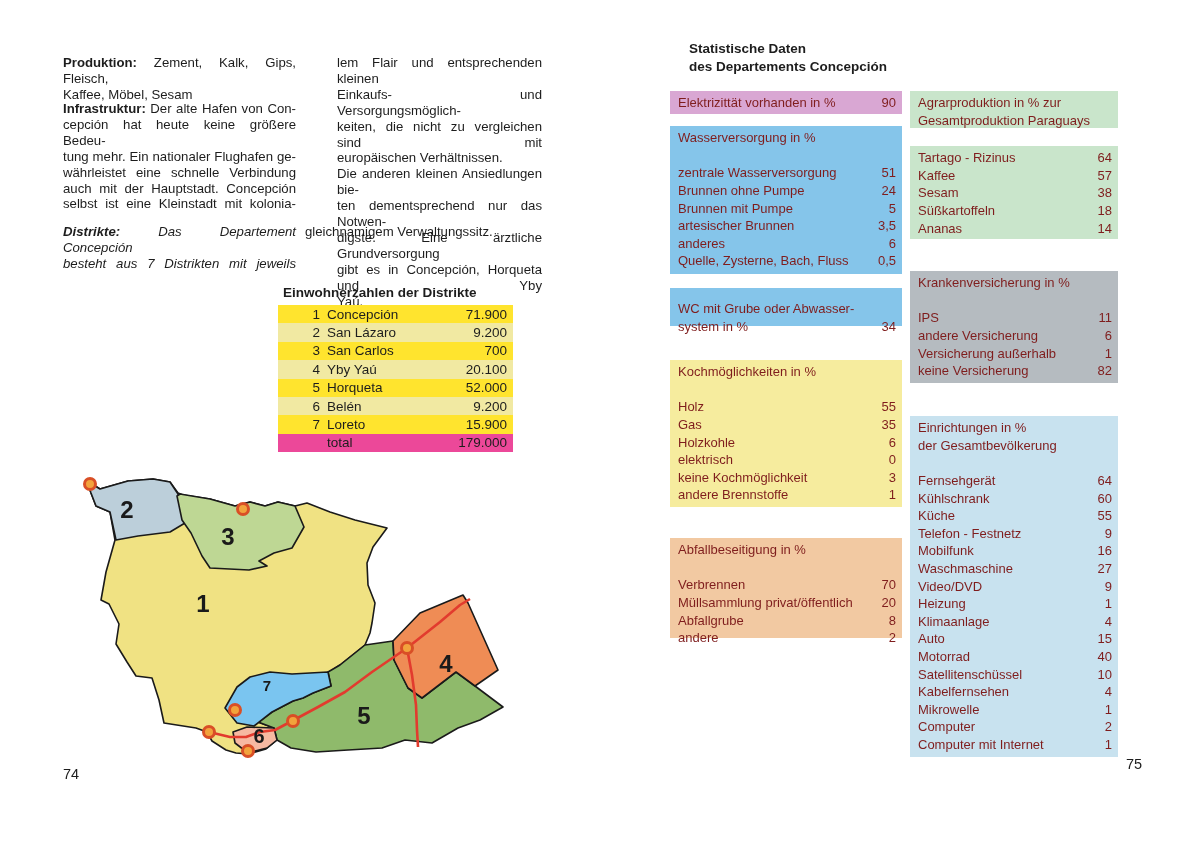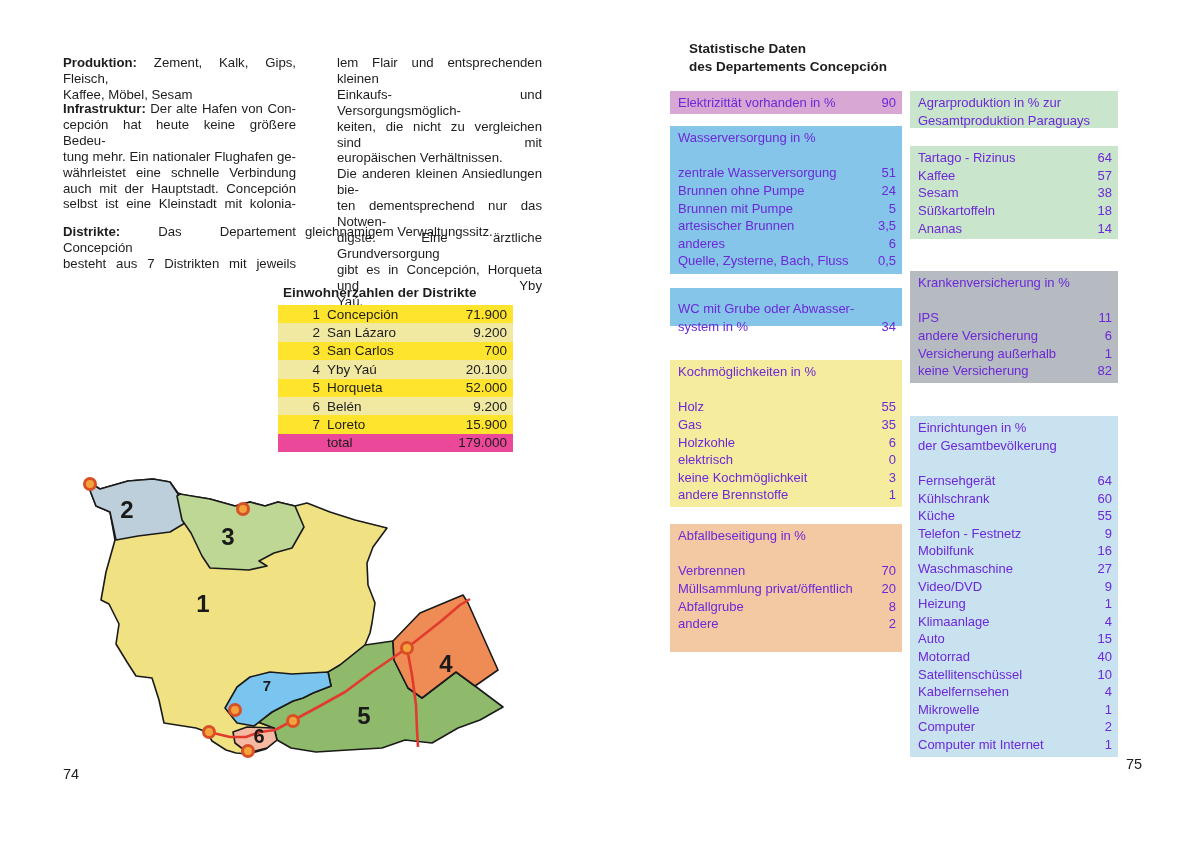--- a/index.html
+++ b/index.html
@@ -15,21 +15,21 @@
   
   #pop-table-wrap{position:absolute;left:278px;top:285px;width:235px;}
   #pop-title{font-weight:bold;font-size:13.5px;margin-left:5px;margin-bottom:5px;}
   .pop-row{display:flex;align-items:center;height:18.4px;font-size:13.5px;}
   .pop-num{width:42px;text-align:right;flex:0 0 auto;}
   .pop-name{flex:1 1 auto;padding-left:7px;}
   .pop-val{flex:0 0 auto;text-align:right;padding-right:6px;}
   
   #stats-title{position:absolute;left:664px;top:40px;font-weight:bold;
                font-size:13.5px;line-height:18px;margin-left:25px;}
-  .stat-box{position:absolute;font-size:13px;color:#6d28d9;}
+  .stat-box{position:absolute;font-size:13px;color:#7f1d1d;}
   .stat-line{display:flex;align-items:center;height:17.6px;padding:0 6px 0 8px;}
   .stat-label{flex:1 1 auto;}
   .stat-value{flex:0 0 auto;text-align:right;}
   .stat-spacer{height:17.6px;}
   .pagenum{position:absolute;font-size:14.5px;color:#1d1d1d;}
   svg text{font-family:"Liberation Sans","DejaVu Sans",sans-serif;}
 </style>
 </head>
 <body>
 
@@ -40,21 +40,21 @@
         <div class="tline just">cepción hat heute keine größere Bedeu-</div>
         <div class="tline just">tung mehr. Ein nationaler Flughafen ge-</div>
         <div class="tline just">währleistet eine schnelle Verbindung</div>
         <div class="tline just">auch mit der Hauptstadt. Concepción</div>
         <div class="tline just">selbst ist eine Kleinstadt mit kolonia-</div>
       </div>
       <div class="para" style="top: 55px;">
         <div class="tline just"><b>Produktion:</b> Zement, Kalk, Gips, Fleisch,</div>
         <div class="tline">Kaffee, Möbel, Sesam</div>
       </div>
-      <div class="para" style="top: 224px;">
+      <div class="para" style="top: 224px; font-style: italic;">
         <div class="tline just"><b>Distrikte:</b> Das Departement Concepción</div>
         <div class="tline just">besteht aus 7 Distrikten mit jeweils</div>
       </div>
     </div>
     <div class="textcol" style="left: 305px; top: 0px; width: 237px; height: 260px;">
       <div class="para" style="top: 55px; margin-left: 32px;">
         <div class="tline just">lem Flair und entsprechenden kleinen</div>
         <div class="tline just">Einkaufs- und Versorgungsmöglich-</div>
         <div class="tline just">keiten, die nicht zu vergleichen sind mit</div>
         <div class="tline">europäischen Verhältnissen.</div>
@@ -221,21 +221,21 @@
       </div>
       <div class="stat-line">
         <span class="stat-label">keine Kochmöglichkeit</span>
         <span class="stat-value">3</span>
       </div>
       <div class="stat-line">
         <span class="stat-label">andere Brennstoffe</span>
         <span class="stat-value">1</span>
       </div>
     </div>
-    <div class="stat-box" style="left: 670px; top: 524px; width: 232px; height: 128px; background: rgb(242, 201, 162); padding-top: 3px; box-sizing: border-box;">
+    <div class="stat-box" style="left: 670px; top: 538px; width: 232px; height: 100px; background: rgb(242, 201, 162); padding-top: 3px; box-sizing: border-box;">
       <div class="stat-line">
         <span class="stat-label">Abfallbeseitigung in %</span>
         <span class="stat-value"></span>
       </div>
       <div class="stat-spacer"></div>
       <div class="stat-line">
         <span class="stat-label">Verbrennen</span>
         <span class="stat-value">70</span>
       </div>
       <div class="stat-line">

